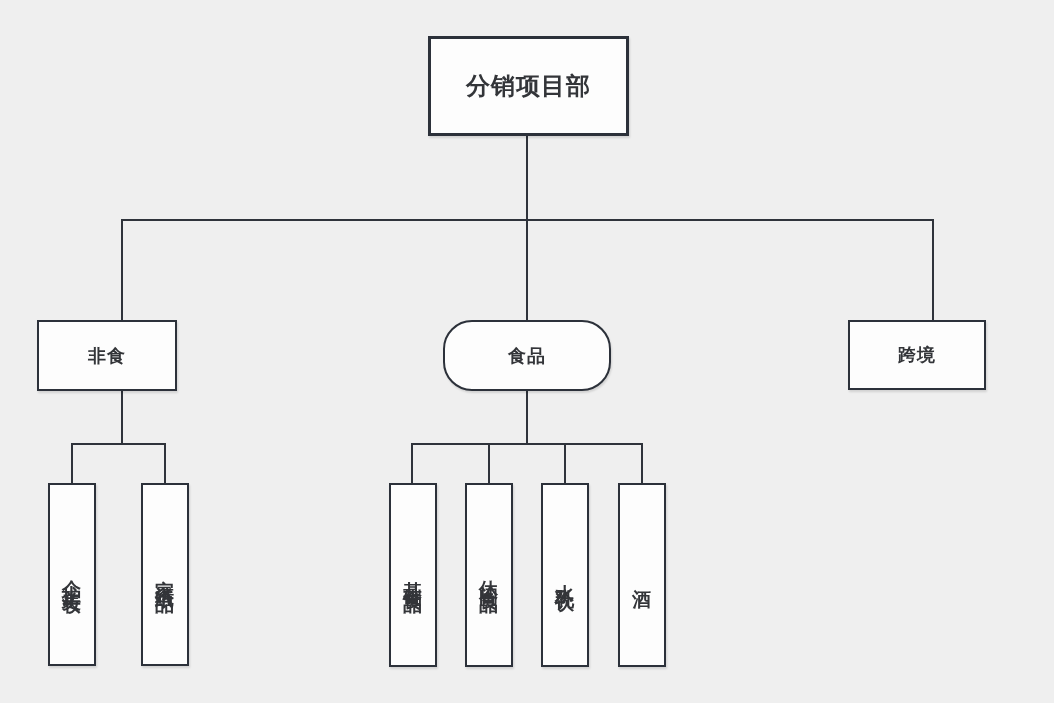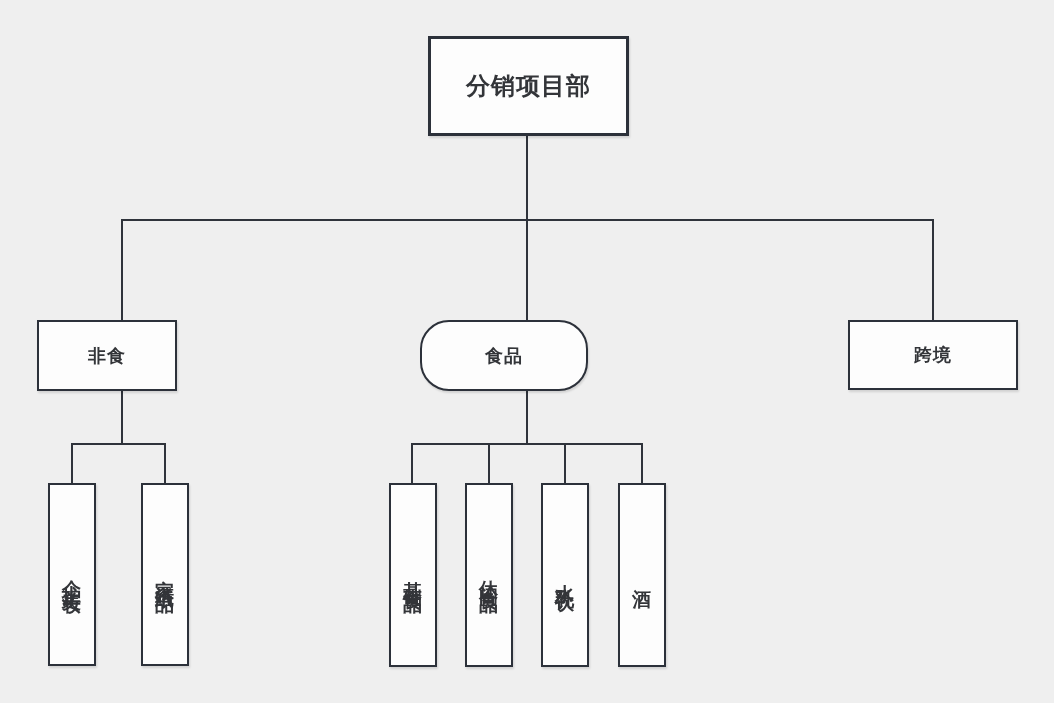--- a/index.html
+++ b/index.html
@@ -37,22 +37,22 @@
     border-width:3px;
     font-size:24px;
     letter-spacing:1px;
   }
   .node-l2{
     top:320px;height:71px;
     font-size:18px;
     letter-spacing:1px;
   }
   .node-feishi{left:37px;width:140px;}
-  .node-shipin{left:420px;width:168px;border-radius:29px;}
-  .node-kuajing{left:848px;width:170px;height:70px;text-align:center;}
+  .node-shipin{left:443px;width:168px;border-radius:29px;}
+  .node-kuajing{left:848px;width:138px;height:70px;text-align:center;}
   .node-l3{
     top:483px;width:48px;height:183px;
     font-size:19px;
   }
   .vtext{
     writing-mode:vertical-rl;
     text-orientation:upright;
     letter-spacing:5px;
     line-height:1;
   }

